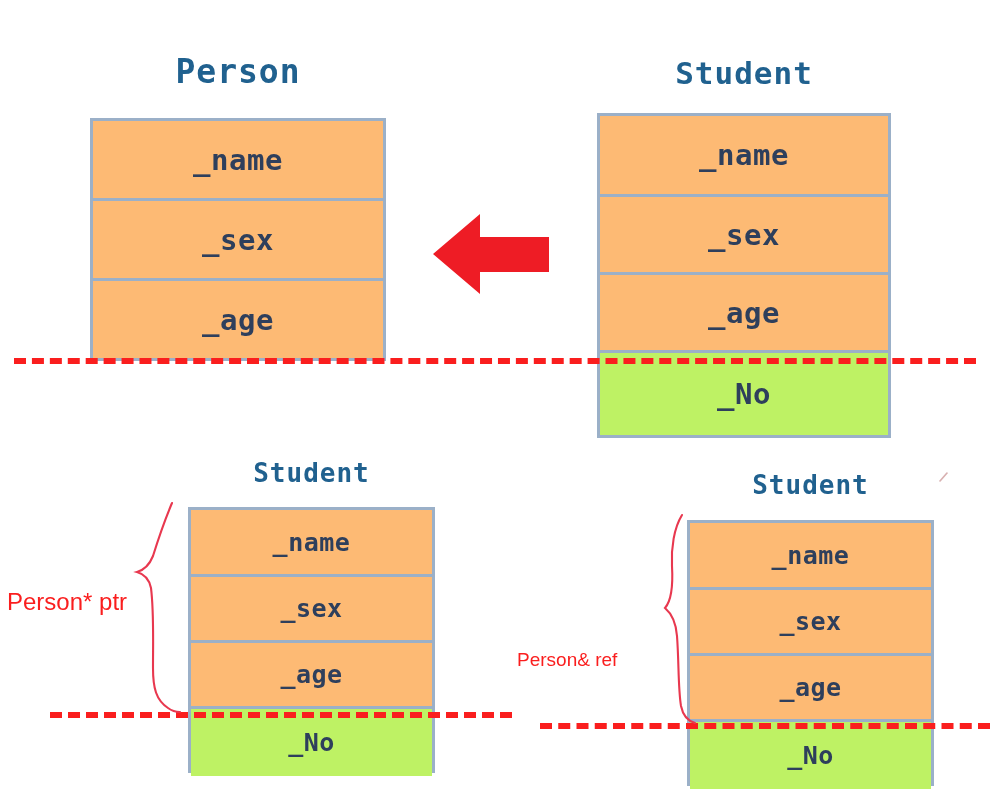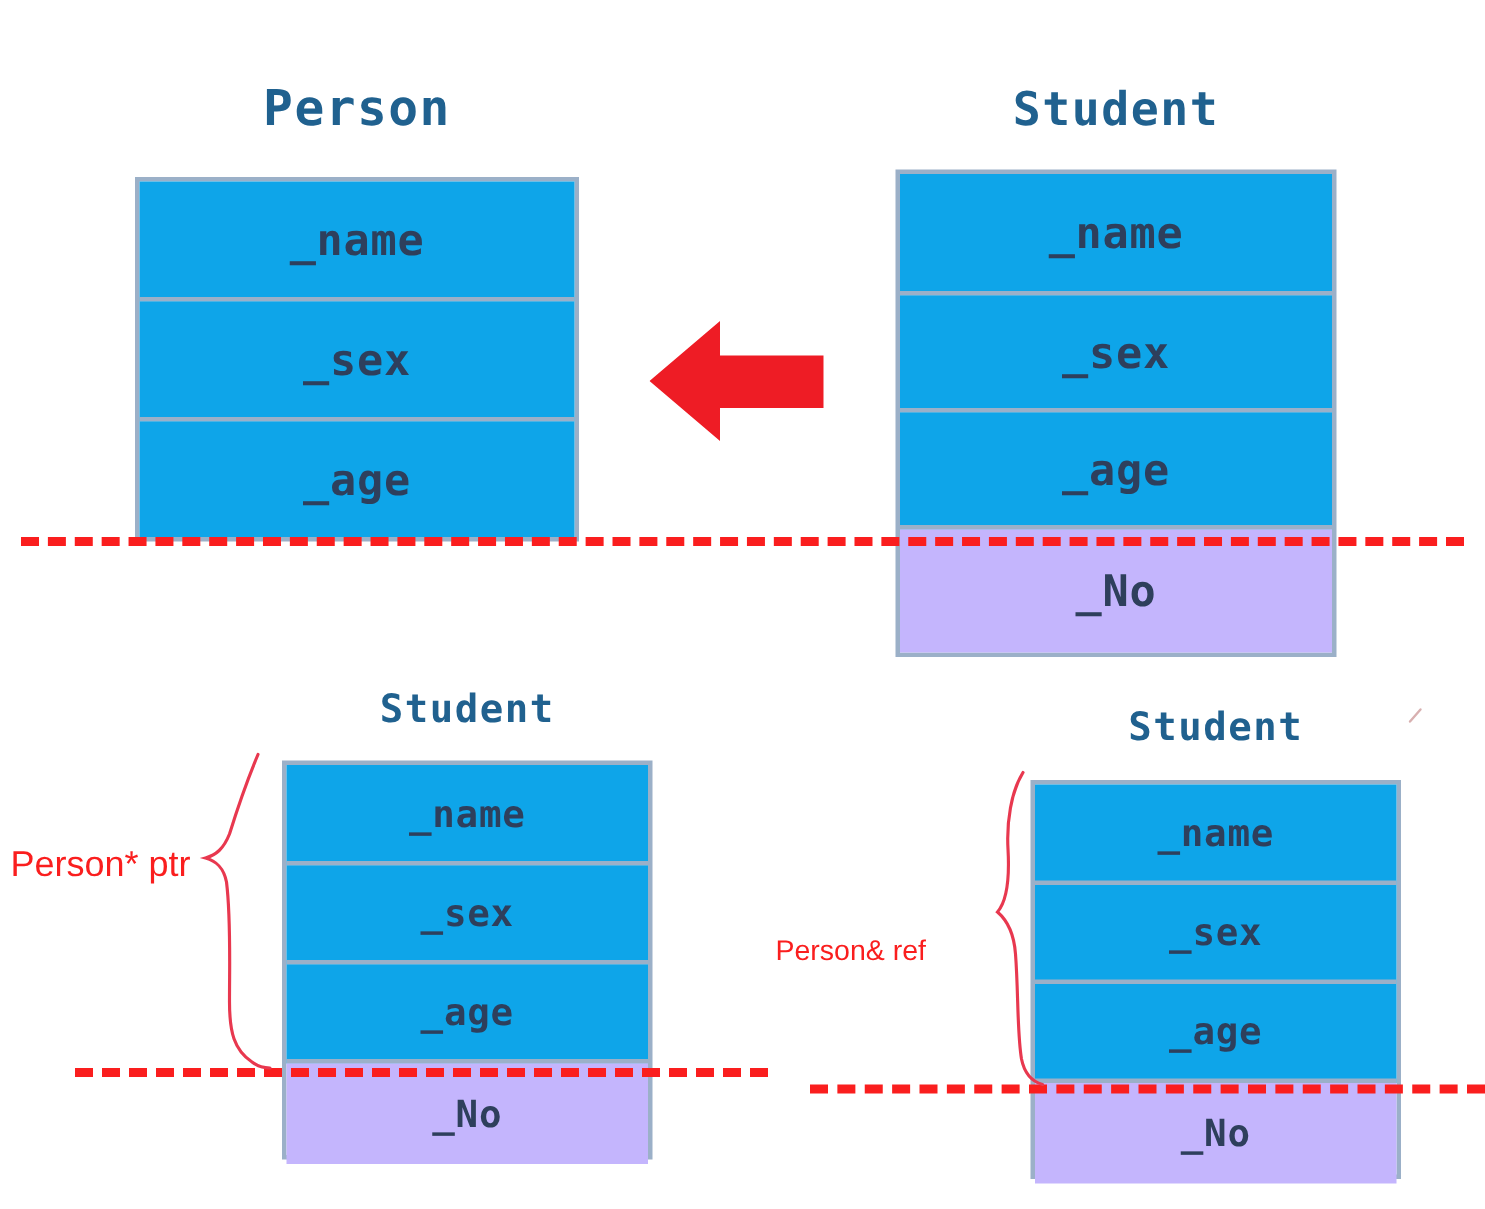--- a/index.html
+++ b/index.html
@@ -10,29 +10,29 @@
     font-family:"Liberation Sans", sans-serif;
     overflow:hidden;
   }
   #stage{position:relative;width:990px;height:694px;}
 
   
   .classbox{position:absolute;box-sizing:border-box;border:3px solid #9BB0C8;}
   .row{
     box-sizing:border-box;
     border-bottom:3px solid #9BB0C8;
-    background:#0ea5e9;
+    background:#fdba74;
     display:flex;align-items:center;justify-content:center;
     font-family:"DejaVu Sans Mono","Liberation Mono",monospace;
     font-weight:bold;
     color:#2E3F5C;
     letter-spacing:.5px;
   }
   .row:last-child{border-bottom:none;}
-  .row.derived{background:#c4b5fd;}
+  .row.derived{background:#bef264;}
 
   
   .classtitle{
     position:absolute;
     font-family:"DejaVu Sans Mono","Liberation Mono",monospace;
     font-weight:bold;
     color:#20618F;
     white-space:nowrap;
     letter-spacing:1px;
   }
@@ -43,20 +43,21 @@
   
   .arrow{position:absolute;}
 
   
   .brace{position:absolute;}
   .annot{
     position:absolute;
     color:#FA1E1E;
     font-family:"Liberation Sans", sans-serif;
     white-space:nowrap;
+    margin-top:25px;
   }
   .stray{position:absolute;}
 </style>
 </head>
 <body>
 
 <div id="stage">
 
   <div class="classtitle" style="left:90px;top:52px;width:296px;text-align:center;font-size:33px;">Person</div>
 

